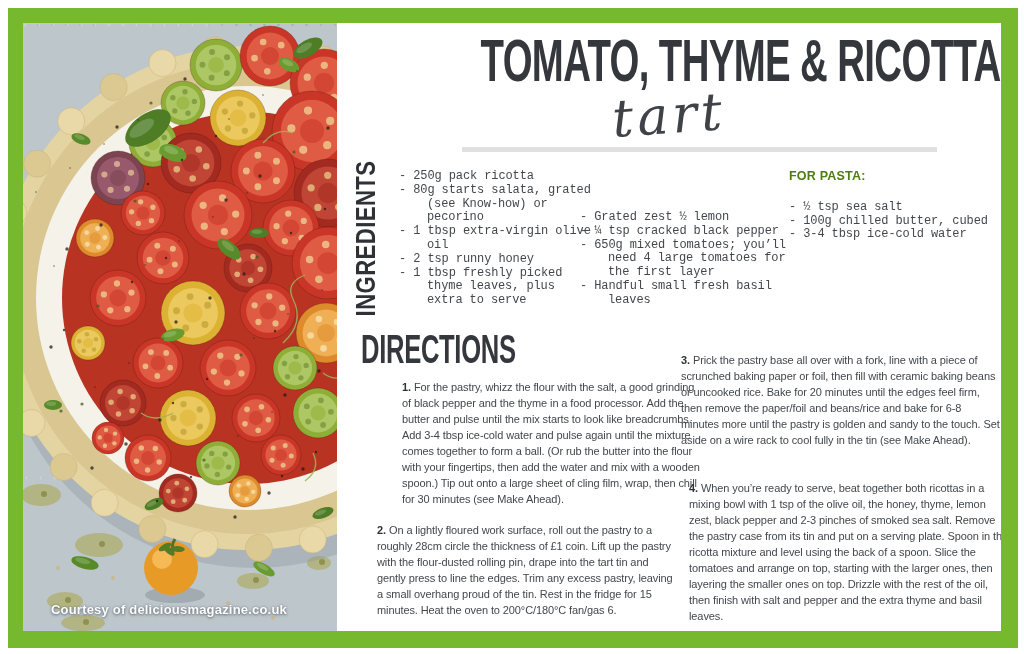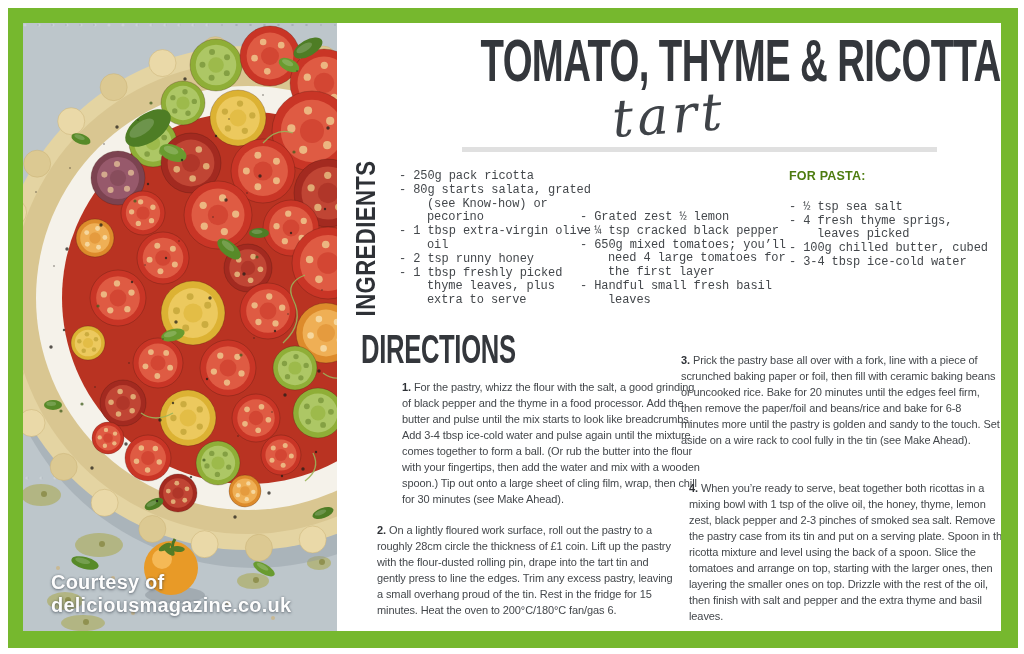--- a/index.html
+++ b/index.html
@@ -12,21 +12,21 @@
   *{margin:0;padding:0;box-sizing:border-box;}
   html,body{background:#ffffff;}
   body{font-family:"Liberation Sans","DejaVu Sans",sans-serif;color:var(--body_text);}
   .page{position:relative;width:1024px;height:654px;background:#ffffff;overflow:hidden;}
   .frame{position:absolute;left:8px;top:8px;right:6px;bottom:6px;background:var(--frame_green);}
   .inner{position:absolute;left:23px;top:23px;width:978px;height:608px;background:var(--panel_bg);overflow:hidden;}
 
   
   .photo{position:absolute;left:0;top:0;width:314px;height:608px;overflow:hidden;background:#bdc6cb;}
   .photo svg{display:block;}
-  .courtesy{position:absolute;left:28px;bottom:14px;font-size:20px;font-weight:bold;color:#fdfdfd;
+  .courtesy{position:absolute;left:28px;bottom:14px;font-size:13px;font-weight:bold;color:#fdfdfd;
     letter-spacing:.2px;text-shadow:0 1px 3px rgba(40,50,60,.55), 0 0 2px rgba(40,50,60,.35);}
 
   
   .panel{position:absolute;left:314px;top:0;width:664px;height:608px;background:var(--panel_bg);}
 
   .title{position:absolute;left:0;top:6px;width:100%;text-align:center;
     font-size:60px;line-height:1.05;font-weight:bold;color:var(--heading_text);
     white-space:nowrap;transform:translateX(24px) scaleX(.64);transform-origin:center;
     letter-spacing:-1px;}
   .script{position:absolute;left:0;top:62px;width:100%;text-align:center;
@@ -700,21 +700,20 @@
           <li>- ¼ tsp cracked black pepper</li>
           <li>- 650g mixed tomatoes; you’ll need 4 large tomatoes for the first layer</li>
           <li>- Handful small fresh basil leaves</li>
         </ul>
       </div>
 
       <div class="ing col3">
         <div class="pasta-header">FOR PASTA:</div>
         <ul>
           <li>- ½ tsp sea salt</li>
-          <li>- 4 fresh thyme sprigs, leaves picked</li>
           <li>- 100g chilled butter, cubed</li>
           <li>- 3-4 tbsp ice-cold water</li>
         </ul>
       </div>
 
       <h2 class="dir-title">DIRECTIONS</h2>
 
       <p class="step s1"><b>1.</b> <span>For the pastry, whizz the flour with the salt, a good grinding of black pepper and the thyme in a food processor. Add the butter and pulse until the mix starts to look like breadcrumbs. Add 3-4 tbsp ice-cold water and pulse again until the mixture comes together to form a ball. (Or rub the butter into the flour with your fingertips, then add the water and mix with a wooden spoon.) Tip out onto a large sheet of cling film, wrap, then chill for 30 minutes (see Make Ahead).</span></p>
       <p class="step s2"><b>2.</b> <span>On a lightly floured work surface, roll out the pastry to a roughly 28cm circle the thickness of £1 coin. Lift up the pastry with the flour-dusted rolling pin, drape into the tart tin and gently press to line the edges. Trim any excess pastry, leaving a small overhang proud of the tin. Rest in the fridge for 15 minutes. Heat the oven to 200°C/180°C fan/gas 6.</span></p>
       <p class="step s3"><b>3.</b> <span>Prick the pastry base all over with a fork, line with a piece of scrunched baking paper or foil, then fill with ceramic baking beans or uncooked rice. Bake for 20 minutes until the edges feel firm, then remove the paper/foil and beans/rice and bake for 6-8 minutes more until the pastry is golden and sandy to the touch. Set aside on a wire rack to cool fully in the tin (see Make Ahead).</span></p>

